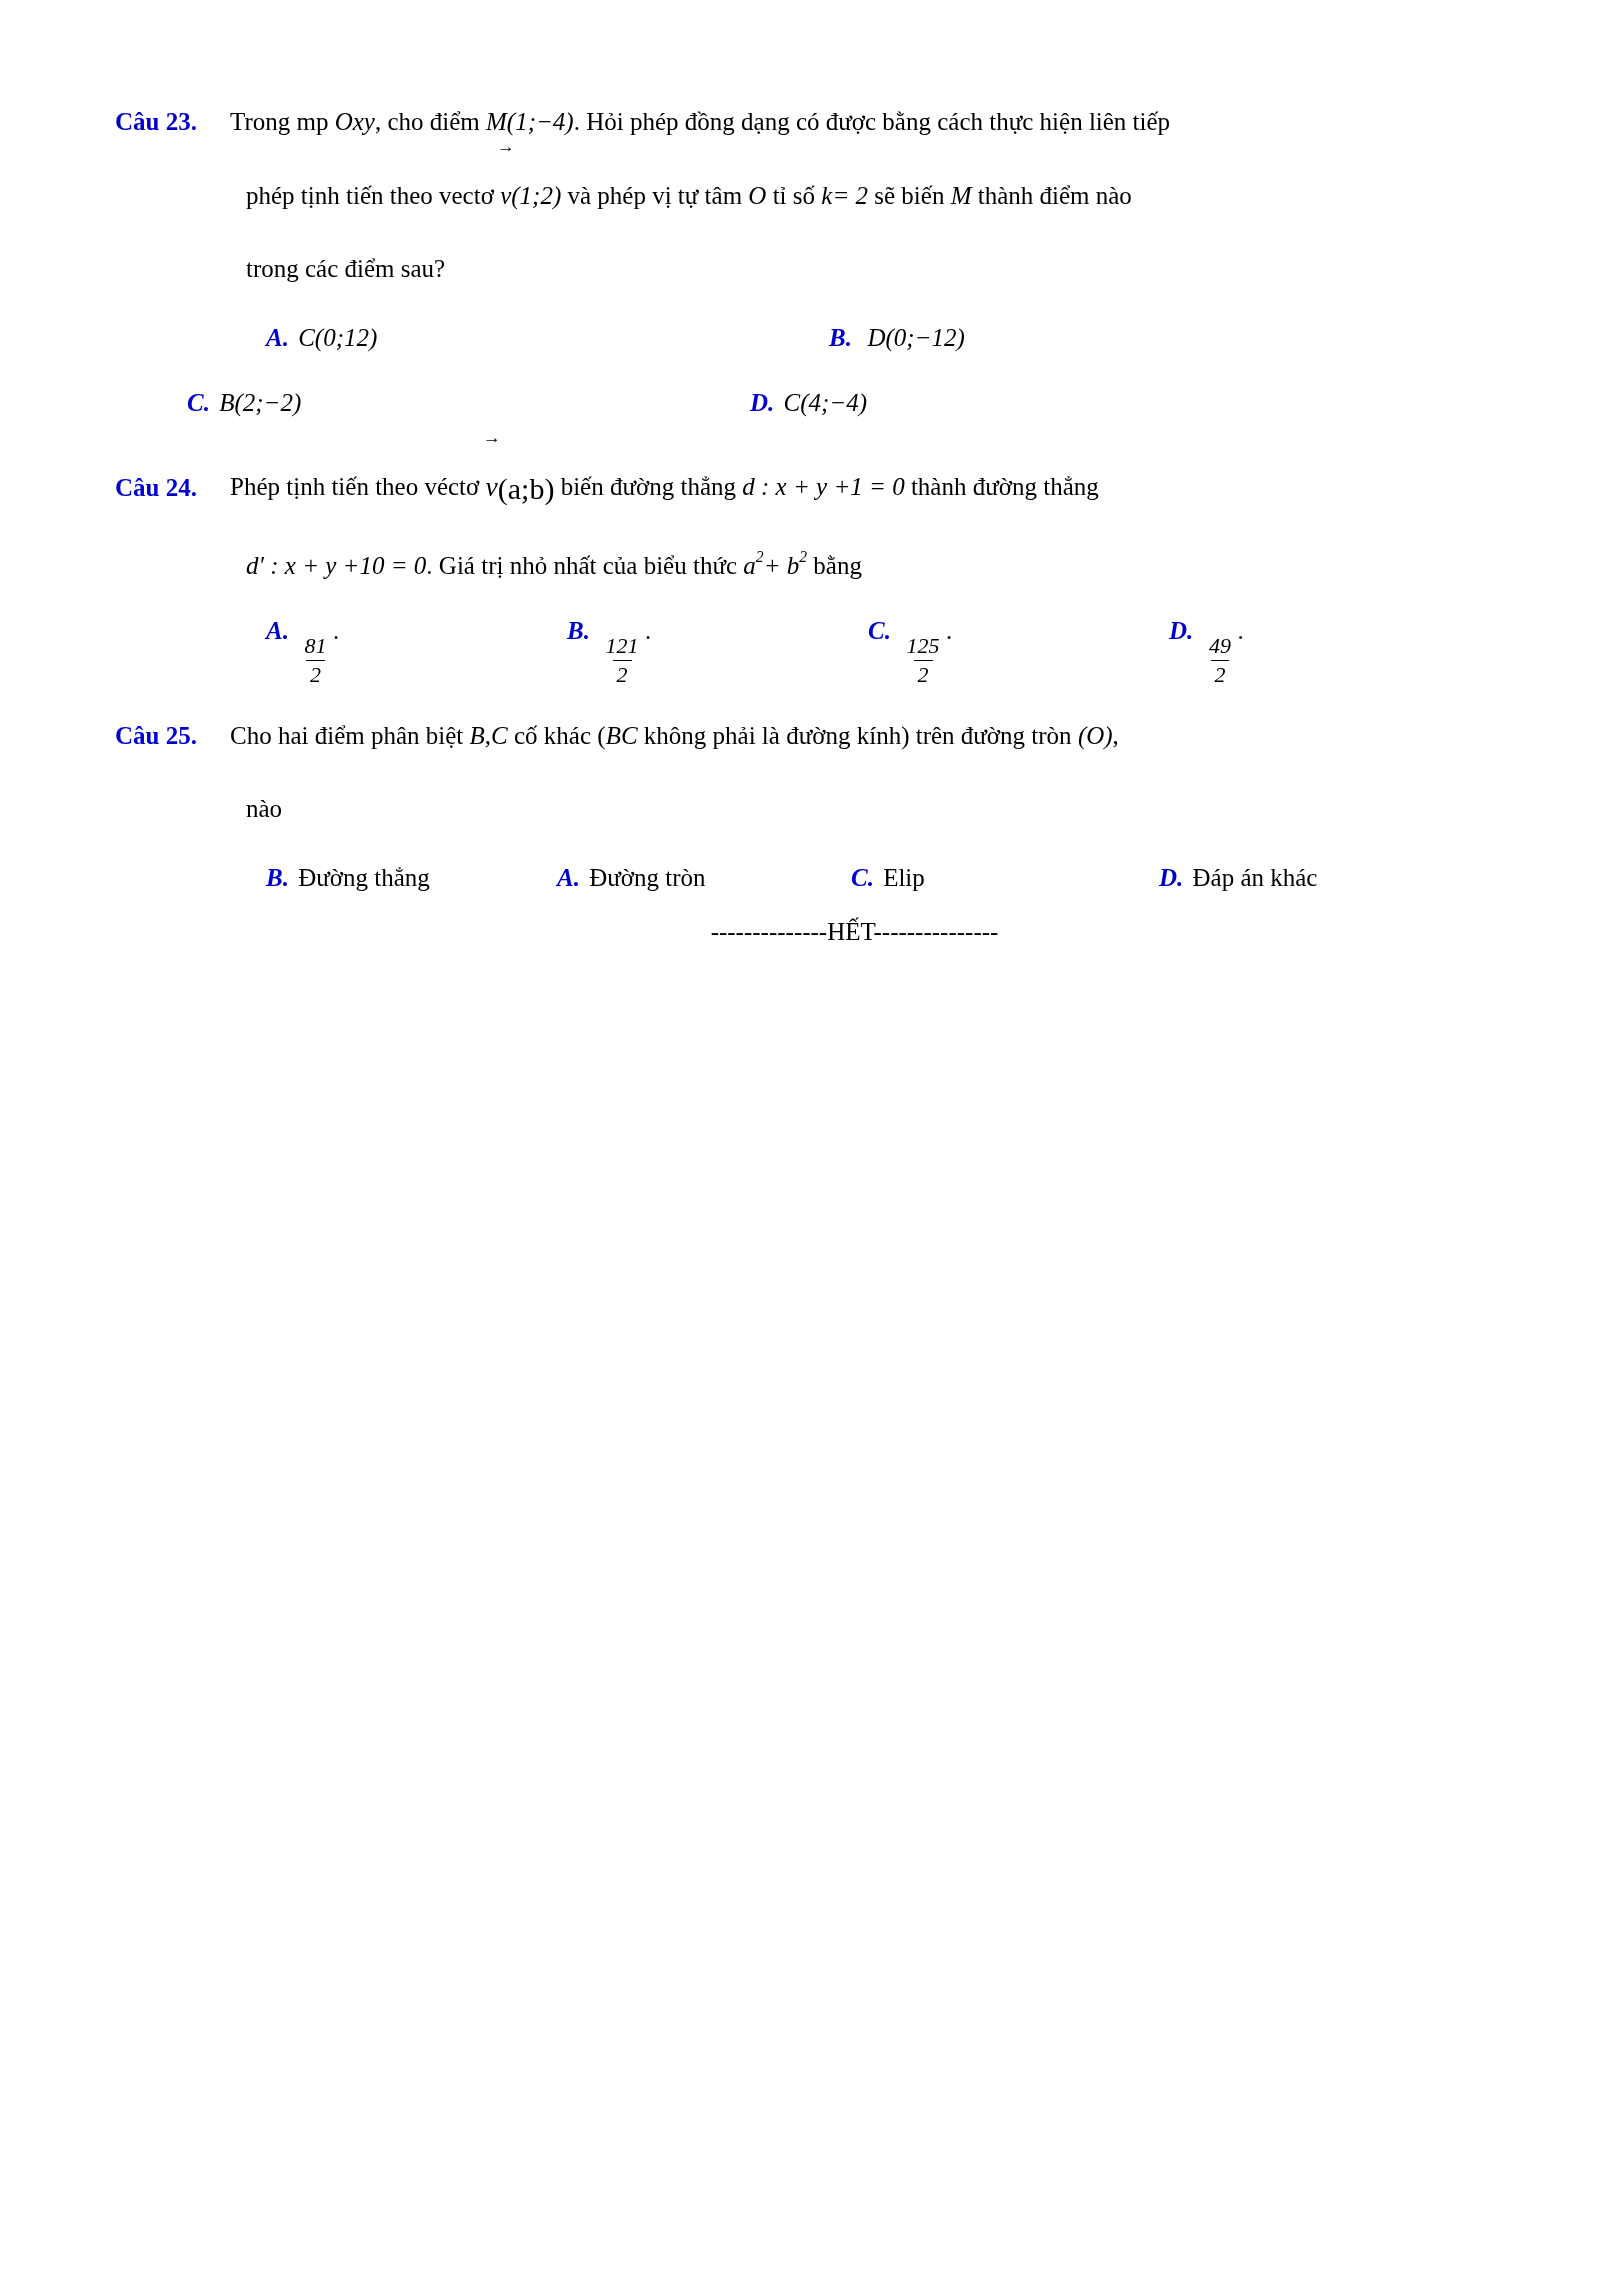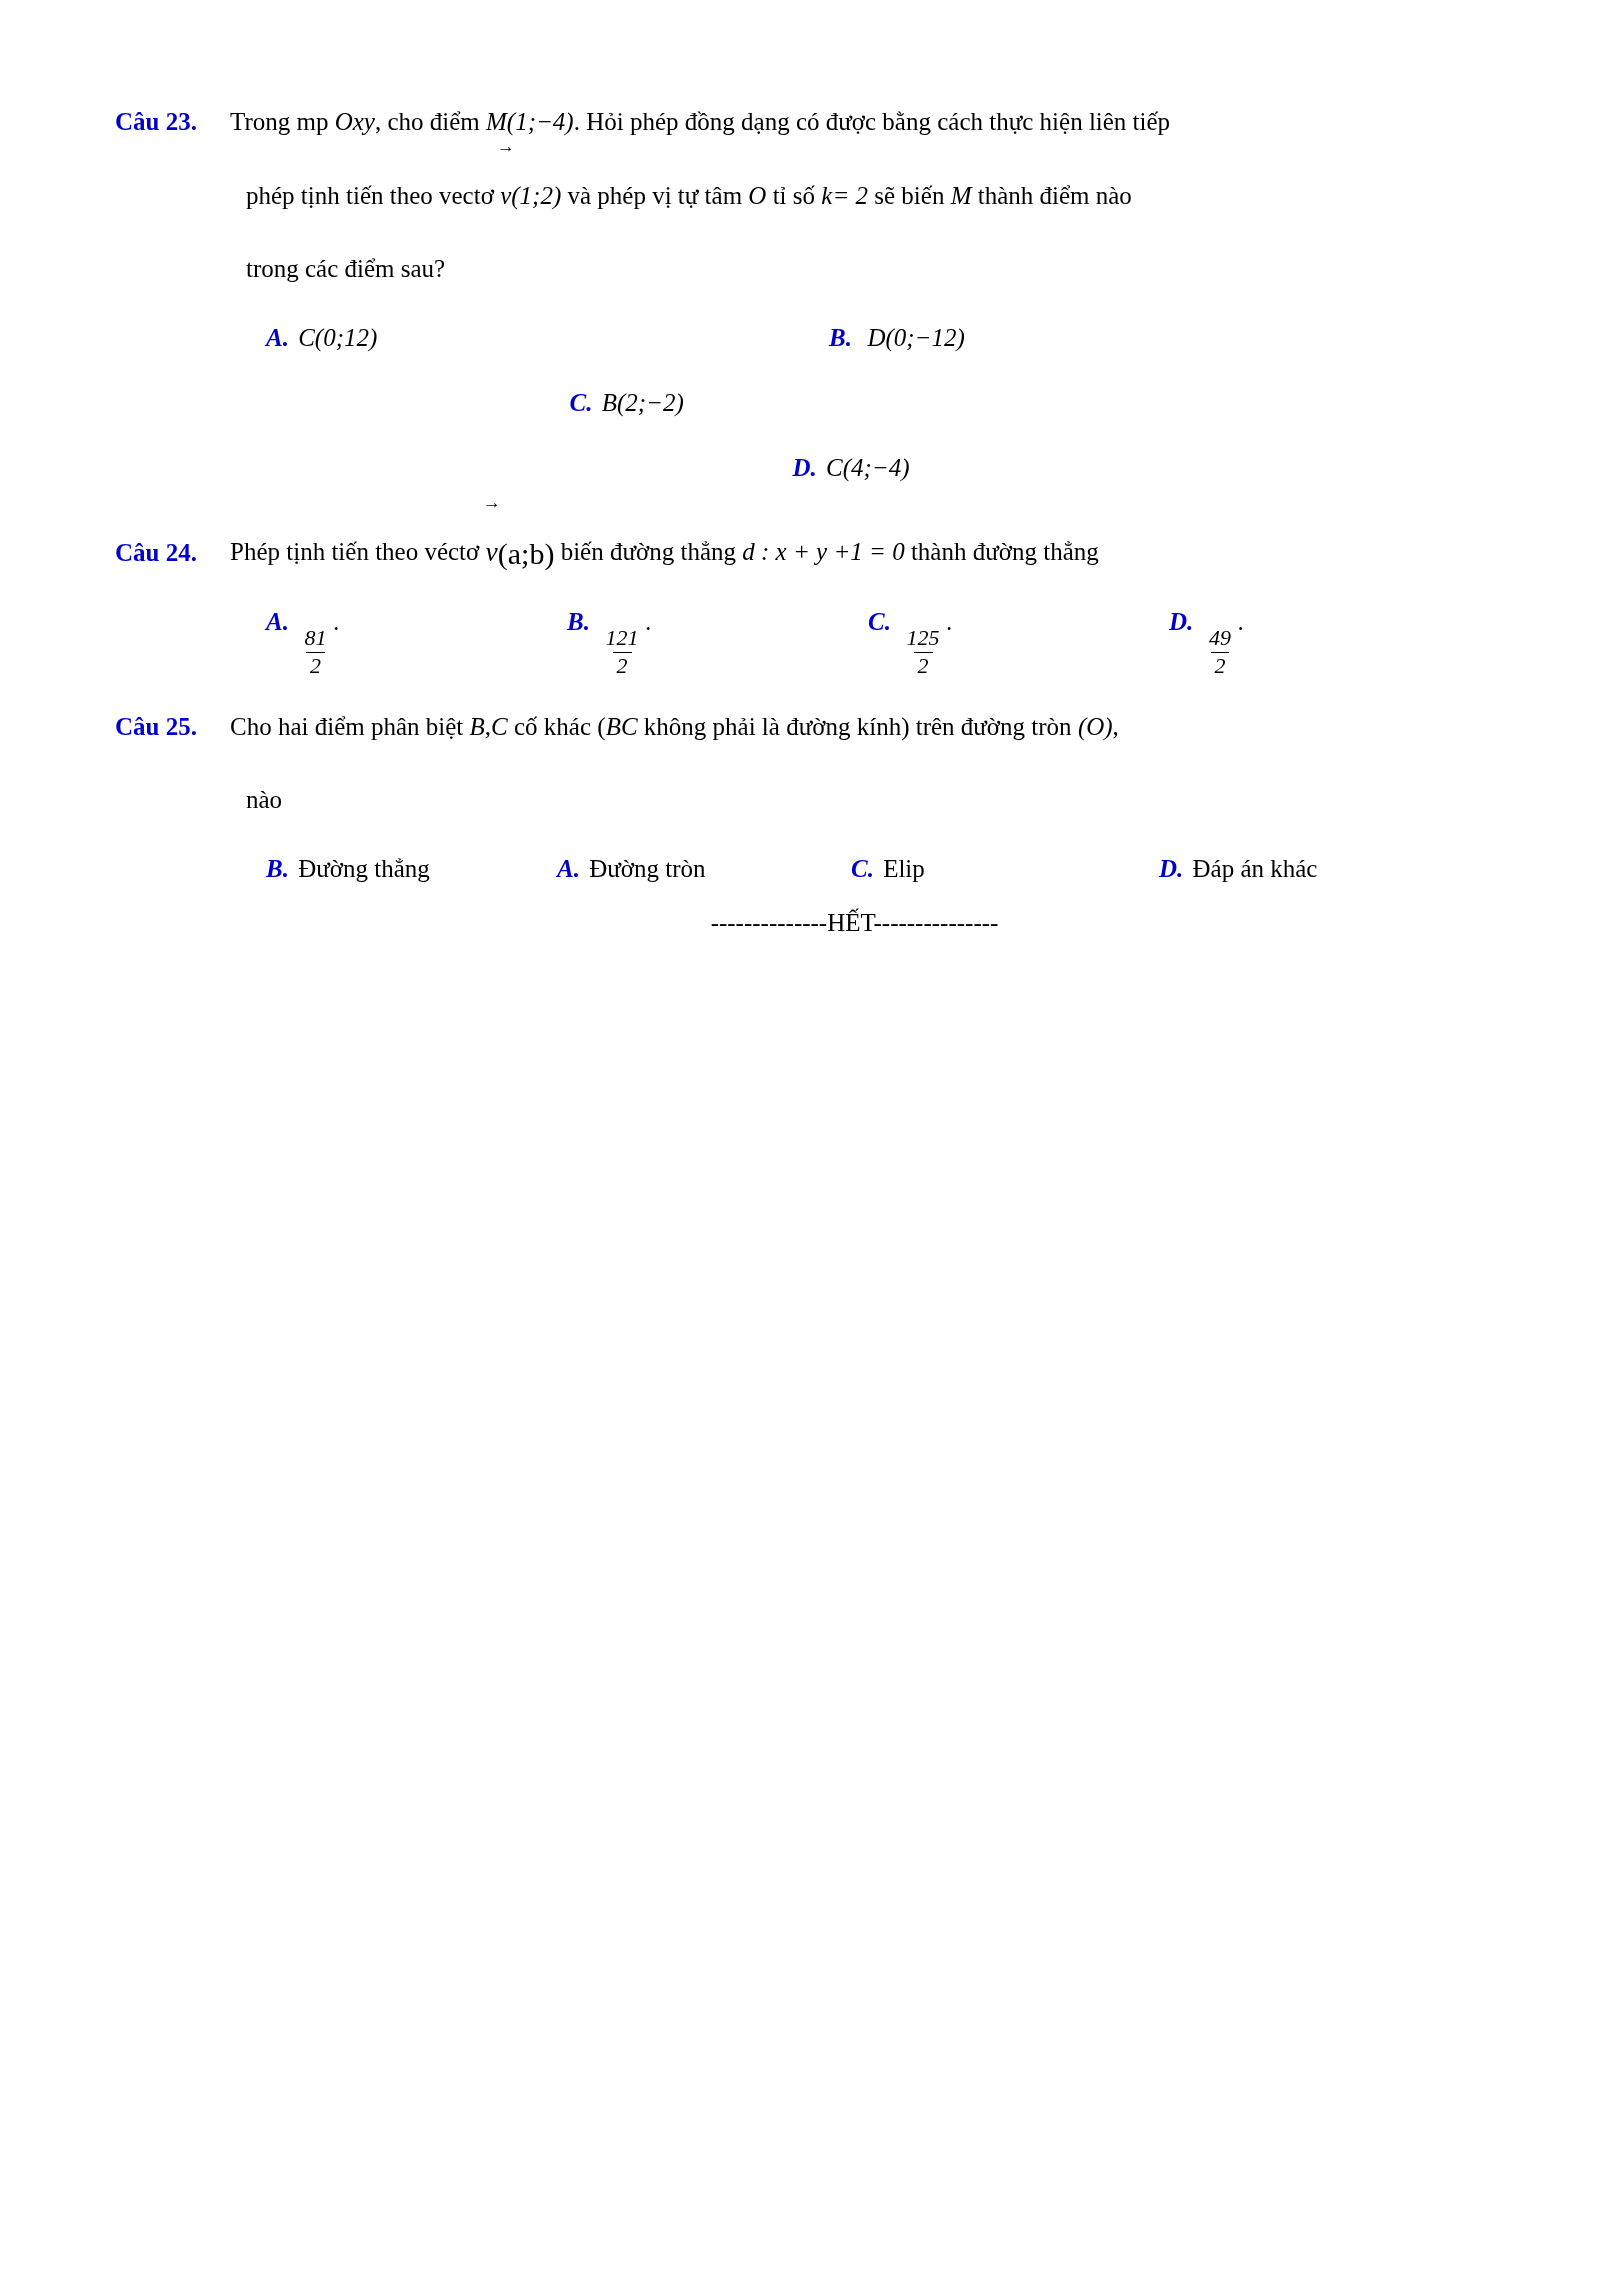--- a/index.html
+++ b/index.html
@@ -153,21 +153,21 @@
 
       <div class="answers" style="margin-left:151px;">
         <div style="width:563px;">
           <span class="ans-letter">A.</span><span class="mathit">C(0;12)</span>
         </div>
         <div>
           <span class="ans-letter">B.</span>&nbsp;<span class="mathit">D(0;−12)</span>
         </div>
       </div>
 
-      <div class="answers" style="margin-left:72px;flex-direction:column;">
+      <div class="answers" style="margin-left:72px;">
         <div style="width:563px;">
           <span class="ans-letter">C.</span><span class="mathit">B(2;−2)</span>
         </div>
         <div>
           <span class="ans-letter">D.</span><span class="mathit">C(4;−4)</span>
         </div>
       </div>
     </div>
 
     <div class="q-block" style="margin-top:13px;">
@@ -176,20 +176,25 @@
         <span class="q-label" style="min-width:115px;">Câu 24.</span>
         <span>
           <span>Phép tịnh tiến theo véctơ</span>
           <span class="nowrap" style="font-size:27.5px;"><span class="vec">v</span><span class="mathit bigparen">(a;b)</span></span>
           <span>biến đường thẳng</span>
           <span class="mathit">d : x + y +1 = 0</span>
           <span>thành đường thẳng</span>
         </span>
       </div>
 
+      <div class="q-line indent" style="line-height:65px;">
+        <span class="mathit">d′ : x + y +10 = 0</span><span>. Giá trị nhỏ nhất của biểu thức</span>
+        <span class="nowrap"><span class="mathit">a</span><span class="sup">2</span><span class="mathit">+ b</span><span class="sup">2</span></span>
+        <span>bằng</span>
+      </div>
 
       <div class="answers" style="margin-left:151px;">
         <div style="width:301px;">
           <span class="ans-letter">A.</span><span class="frac">
               <span class="num">81</span>
               <span class="den">2</span>
             </span><span>.</span>
         </div>
         <div style="width:301px;">
           <span class="ans-letter">B.</span><span class="frac">

